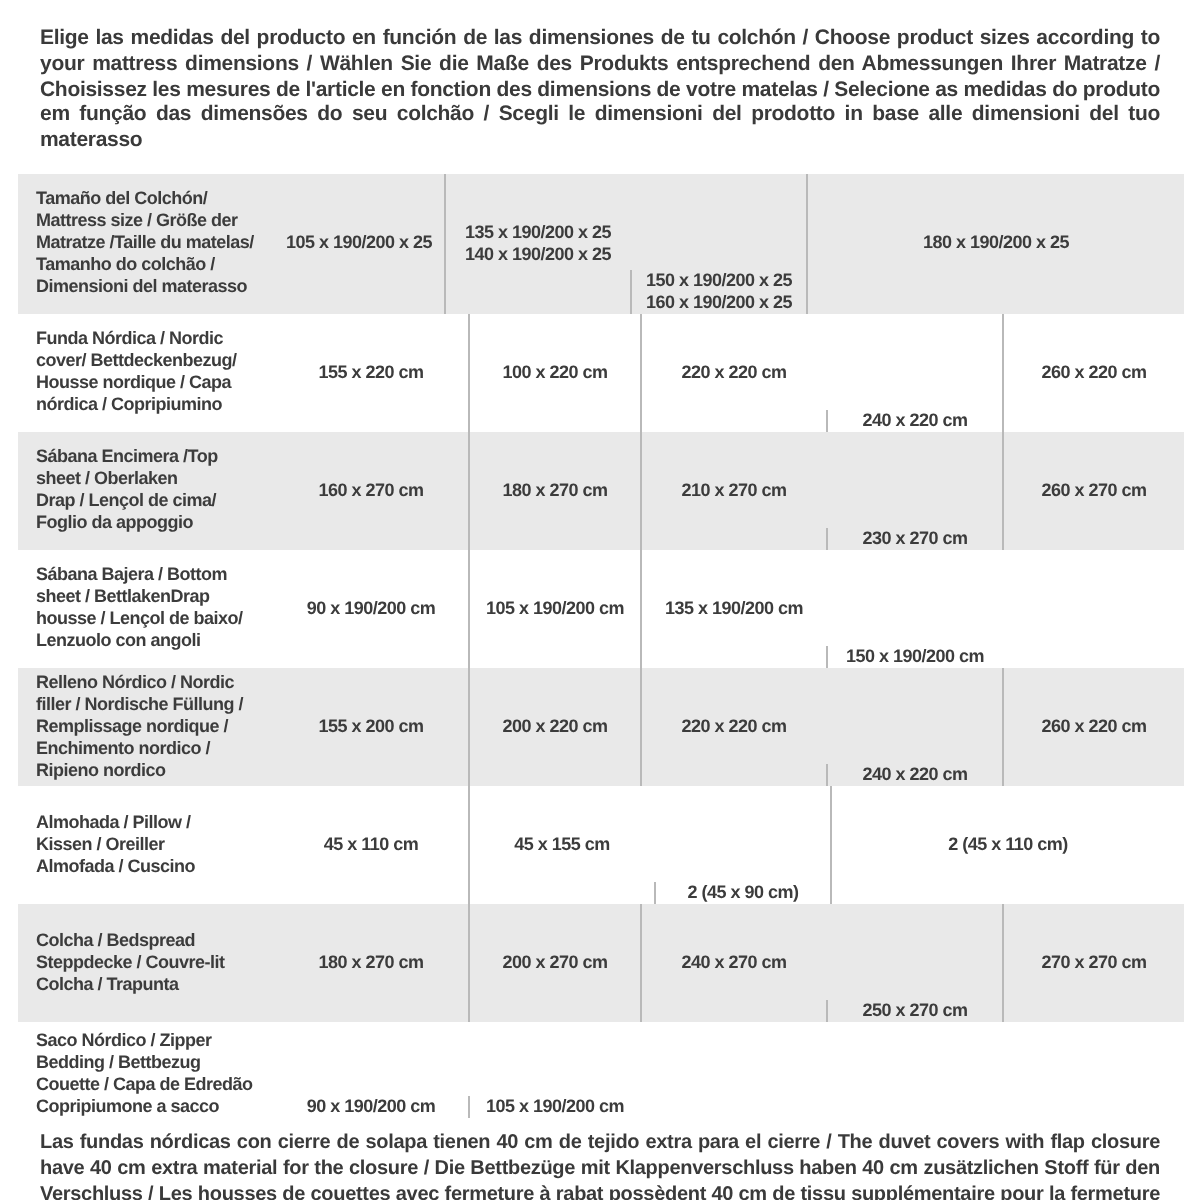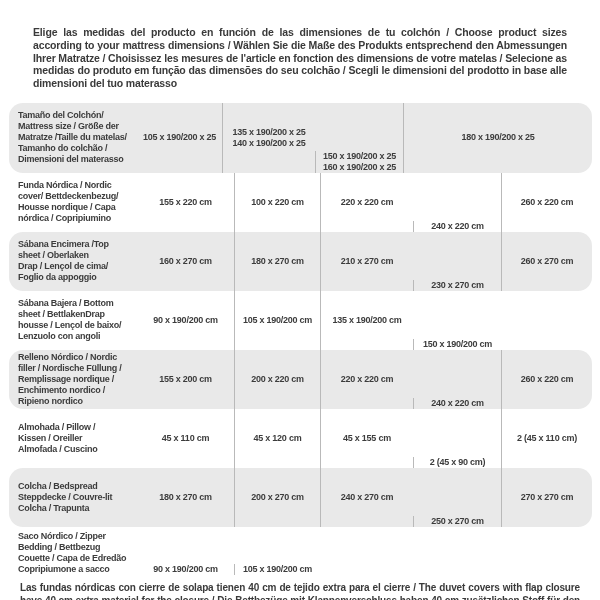--- a/index.html
+++ b/index.html
@@ -13,37 +13,36 @@
     font-family: "Liberation Sans", sans-serif;
     color: #3c3c3c;
     overflow: hidden;
   }
   .page {
     width: 600px;
     height: 600px;
     background: #ffffff;
   }
   .intro {
-    margin: 13px;
+    margin: 0;
     padding: 13px 20px 0 20px;
     font-size: 10.5px;
     line-height: 12.8px;
     font-weight: bold;
     letter-spacing: -0.15px;
     text-align: justify;
     color: #3a3a3a;
   }
   .size-table {
     margin: 10px 8px 0 9px;
   }
   .t-row {
     display: flex;
     align-items: stretch;
     min-height: 58px;
-    border-radius: 14px;
   }
   .t-row:nth-child(odd) { background: #e9e9e9; }
   .t-row.first { min-height: 62px; }
   .t-row.last  { min-height: 47px; align-items: flex-end; }
   .cell {
     font-weight: bold;
     font-size: 9px;
     line-height: 11px;
     letter-spacing: -0.25px;
     white-space: pre-line;
@@ -146,21 +145,20 @@
       <div class="cell val v3">220 x 220 cm</div>
       <div class="cell val v4">240 x 220 cm</div>
       <div class="cell val v5">260 x 220 cm</div>
     </div>
 
     <div class="t-row">
       <div class="cell label">Almohada  / Pillow /
 Kissen / Oreiller
 Almofada / Cuscino</div>
       <div class="cell val v1">45 x 110 cm</div>
-      <div class="cell val v2">45 x 120 cm</div>
       <div class="cell val v3">45 x 155 cm</div>
       <div class="cell val v4">2 (45 x 90 cm)</div>
       <div class="cell val v5">2 (45 x 110 cm)</div>
     </div>
 
     <div class="t-row">
       <div class="cell label">Colcha / Bedspread
 Steppdecke / Couvre-lit
 Colcha / Trapunta</div>
       <div class="cell val v1">180 x 270 cm</div>

